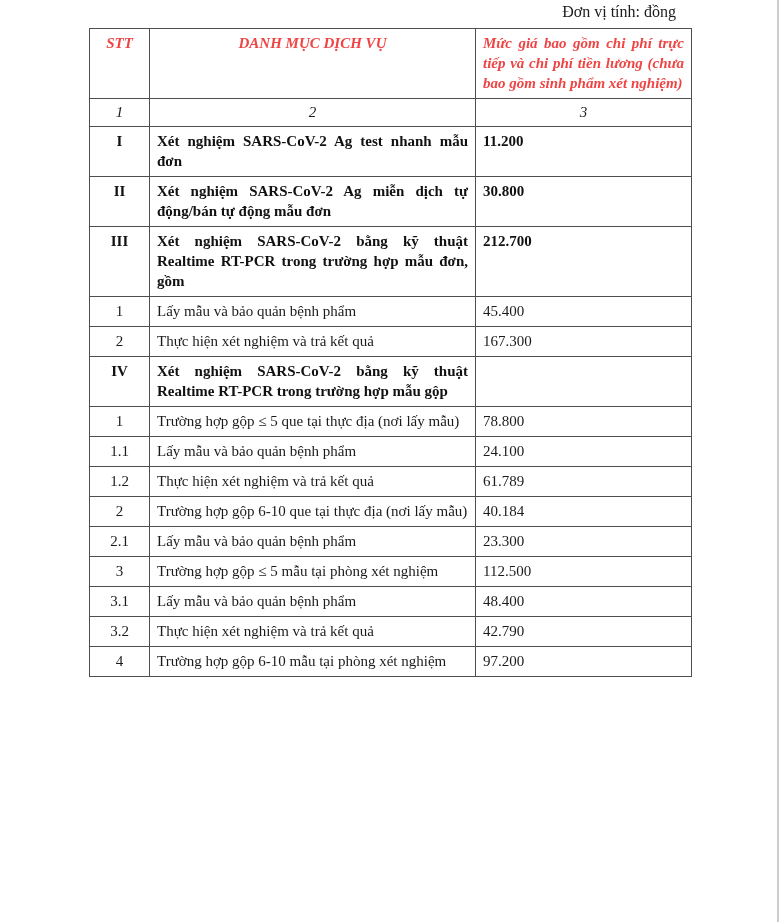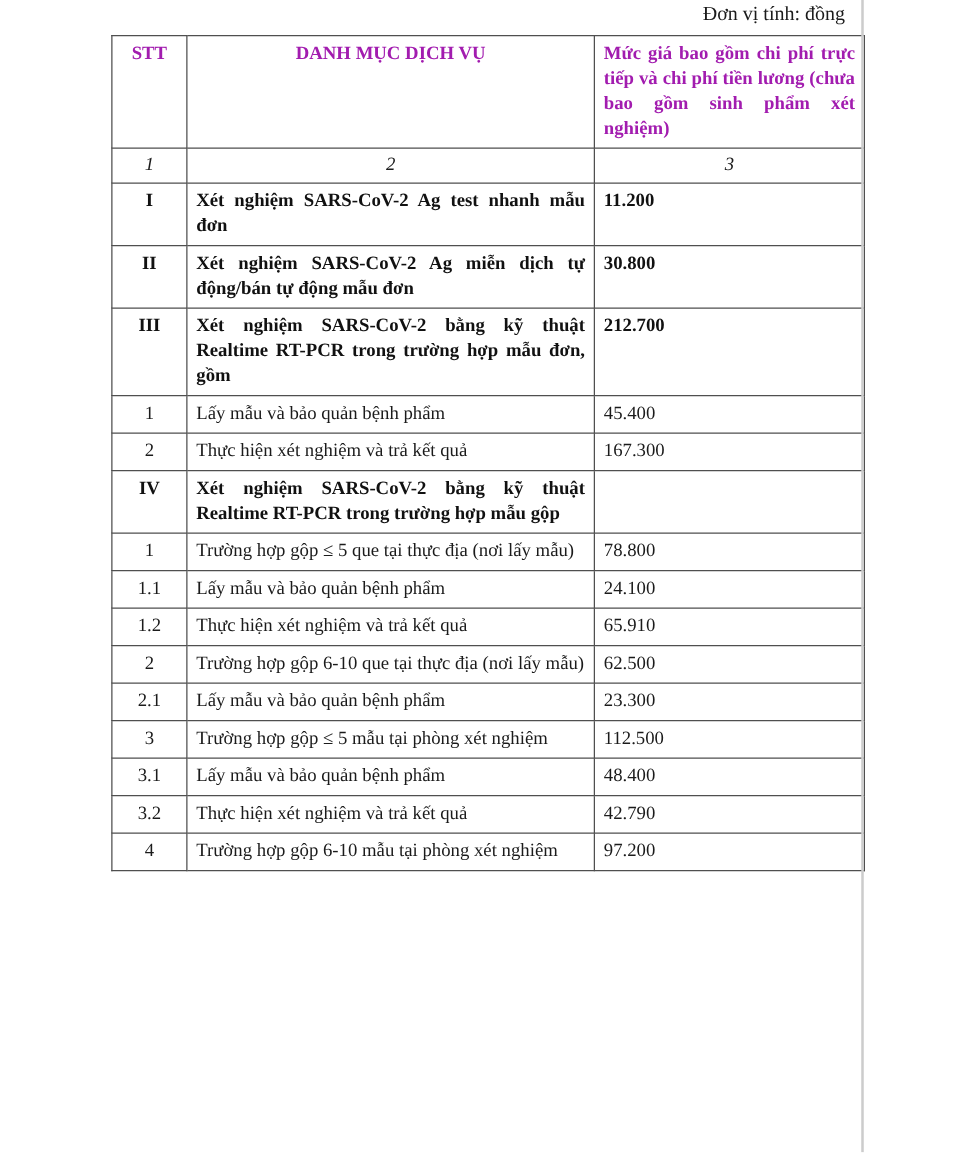--- a/index.html
+++ b/index.html
@@ -8,21 +8,21 @@
     background: #ffffff;
   }
   body {
     width: 780px;
     height: 922px;
     font-family: "Liberation Serif", "DejaVu Serif", serif;
     color: #1b1b1b;
   }
   .page {
     position: relative;
-    width: 692px;
+    width: 780px;
     height: 922px;
     overflow: hidden;
     background: #ffffff;
   }
   .unit-note {
     position: absolute;
     top: 1px;
     left: 0;
     width: 676px;
     text-align: right;
@@ -46,21 +46,22 @@
   .price-table th,
   .price-table td {
     border: 1px solid #4f4f4f;
     vertical-align: top;
     padding: 4px 7px 5px 7px;
     line-height: 20px;
     word-spacing: normal;
   }
   .price-table th {
     font-weight: bold;
-    color: #a21caf;
+    color: #ef4444;
+    font-style: italic;
   }
   th.h-stt { text-align: center; }
   th.h-service { text-align: center; }
   th.h-price { text-align: justify; text-justify: inter-word; margin-left: 16px; }
   tr.index-row td {
     text-align: center;
     font-style: italic;
     padding-top: 3px;
     padding-bottom: 4px;
   }
@@ -139,26 +140,26 @@
           <td class="c-price">78.800</td>
         </tr>
         <tr>
           <td class="c-stt">1.1</td>
           <td class="c-service">Lấy mẫu và bảo quản bệnh phẩm</td>
           <td class="c-price">24.100</td>
         </tr>
         <tr>
           <td class="c-stt">1.2</td>
           <td class="c-service">Thực hiện xét nghiệm và trả kết quả</td>
-          <td class="c-price">65.910</td>
+          <td class="c-price">61.789</td>
         </tr>
         <tr>
           <td class="c-stt">2</td>
           <td class="c-service">Trường hợp gộp 6-10 que tại thực địa (nơi lấy mẫu)</td>
-          <td class="c-price">62.500</td>
+          <td class="c-price">40.184</td>
         </tr>
         <tr>
           <td class="c-stt">2.1</td>
           <td class="c-service">Lấy mẫu và bảo quản bệnh phẩm</td>
           <td class="c-price">23.300</td>
         </tr>
         <tr>
           <td class="c-stt">3</td>
           <td class="c-service">Trường hợp gộp ≤ 5 mẫu tại phòng xét nghiệm</td>
           <td class="c-price">112.500</td>

